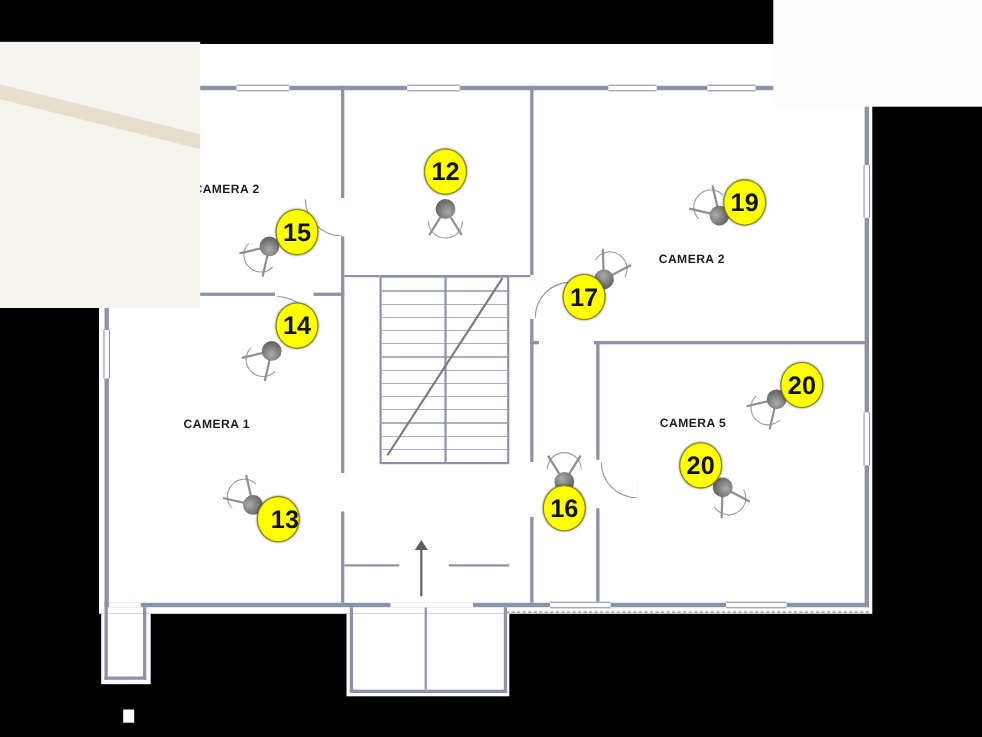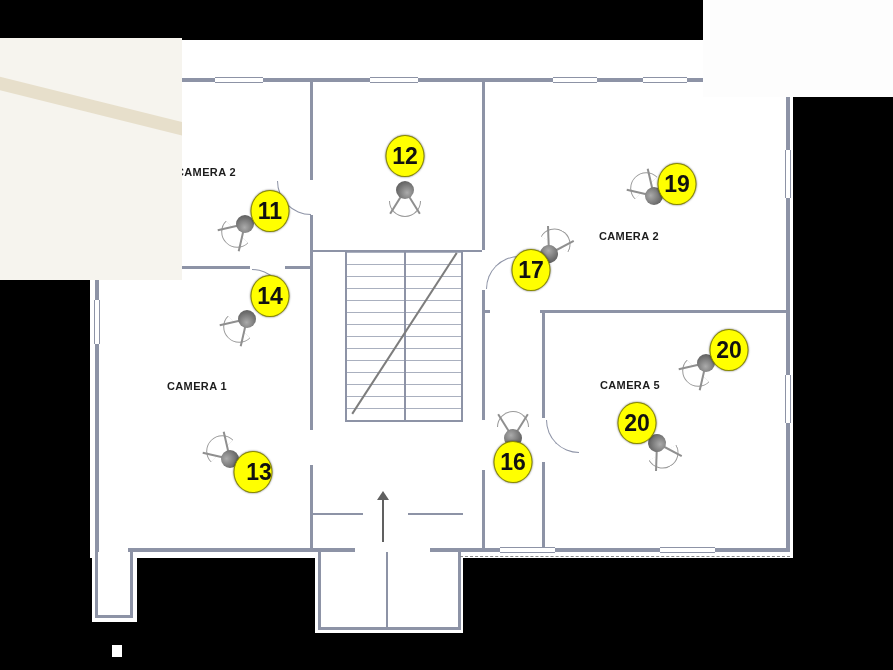--- a/index.html
+++ b/index.html
@@ -141,21 +141,21 @@
         <span class="ray r"></span>
         <span class="disc"></span>
       </div>
       <div class="badge" style="left: 270px; top: 296px;">14</div>
       <div class="cam" style="left: 245px; top: 224px; transform: rotate(225deg);">
         <span class="fov-arc"></span>
         <span class="ray l"></span>
         <span class="ray r"></span>
         <span class="disc"></span>
       </div>
-      <div class="badge" style="left: 270px; top: 211px;">11</div>
+      <div class="badge" style="left: 270px; top: 211px;">15</div>
       <div class="cam" style="left: 513px; top: 438px; transform: rotate(0deg);">
         <span class="fov-arc"></span>
         <span class="ray l"></span>
         <span class="ray r"></span>
         <span class="disc"></span>
       </div>
       <div class="badge" style="left: 513px; top: 462px;">16</div>
       <div class="cam" style="left: 549px; top: 254px; transform: rotate(30deg);">
         <span class="fov-arc"></span>
         <span class="ray l"></span>

